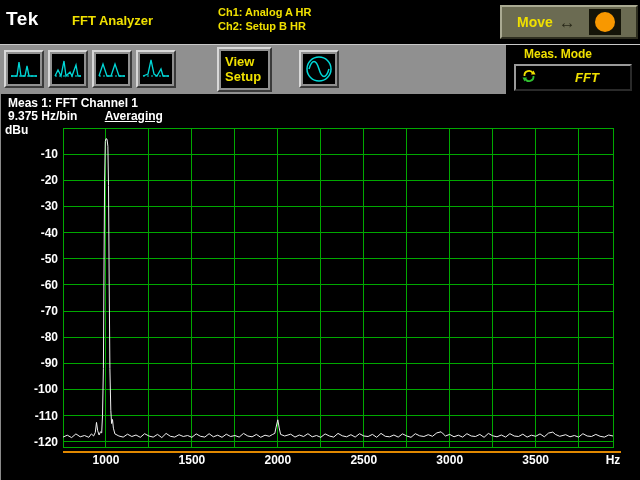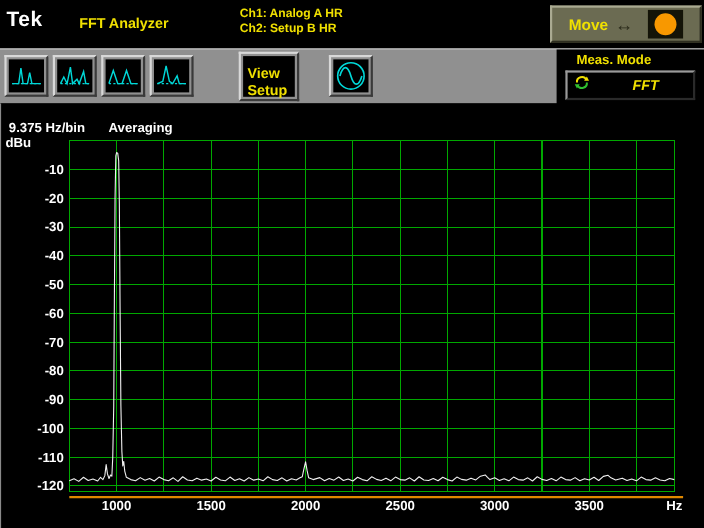--- a/index.html
+++ b/index.html
@@ -26,35 +26,35 @@
   
   .toolbar { position:absolute; left:0; top:44px; width:640px; height:50px; background:#909090;
              border-top:1px solid #c8c8c8; }
   .icon-btn { position:absolute; top:5px; width:40px; height:38px; background:#909090;
               border:2px solid; border-color:#d8d8d8 #3a3a3a #3a3a3a #d8d8d8; padding:2px; }
   .icon-btn .face { width:100%; height:100%; background:#000;
                     display:flex; align-items:center; justify-content:center; }
   .vs-btn { position:absolute; left:217px; top:2px; width:55px; height:45px; background:#909090;
             border:2px solid; border-color:#d8d8d8 #3a3a3a #3a3a3a #d8d8d8; padding:2px; }
   .vs-btn .face { width:100%; height:100%; background:#000; color:#f0e000;
-                  font-weight:bold; font-size:13px; line-height:15px; padding:8px 4px; }
+                  font-weight:bold; font-size:13px; line-height:15px; padding:3px 4px; }
   .sine-btn { position:absolute; left:299px; top:5px; }
   .meas-panel { position:absolute; left:506px; top:0; width:134px; height:50px; background:#000; }
   .meas-label { position:absolute; left:18px; top:2px; color:#f0e000; font-weight:bold; font-size:12px; }
   .fft-btn { position:absolute; left:8px; top:19px; width:118px; height:27px; background:#000;
              border:2px solid; border-color:#9a9a9a #2a2a2a #2a2a2a #9a9a9a;
              display:flex; align-items:center; padding:0 6px;gap:14px; }
   .fft-value { flex:1; text-align:center; color:#f0e000; font-weight:bold; font-style:italic; font-size:13px; }
 
   
   .main { position:absolute; left:0; top:94px; width:640px; height:386px; background:#000;
           border-left:1px solid #8a8a8a; }
   .meas-title { position:absolute; left:7px; top:2px; color:#ffffff; font-weight:bold; font-size:12px; }
   .meas-sub { position:absolute; left:7px; top:15px; color:#ffffff; font-weight:bold; font-size:12px; }
-  .meas-sub .mode { margin-left:18px; }
+  .meas-sub .mode { margin-left:24px;text-decoration:underline; }
   #plot-svg { position:absolute; left:0; top:28px; width:640px; height:358px; }
 </style>
 </head>
 <body>
 
 <div class="screen">
 
   <div class="header">
     <span class="logo">Tek</span>
     <span class="app-title">FFT Analyzer</span>
@@ -132,20 +132,21 @@
             <path d="M11.5,7 A4.5,4.5 0 0 1 3,9.5" fill="none" stroke="#30c030" stroke-width="1.8"></path>
             <polygon points="2.5,12.5 0.5,8.5 5,8.5" fill="#30c030"></polygon>
           </svg>
         </span>
         <span class="fft-value">FFT</span>
       </div>
     </div>
   </div>
 
   <div class="main">
+    <div class="meas-title">Meas 1: FFT Channel 1</div>
     <div class="meas-sub">
       <span>9.375 Hz/bin</span>
       <span class="mode">Averaging</span>
     </div>
     <svg id="plot-svg" viewBox="0 0 640 358">
         <g shape-rendering="crispEdges" stroke="#00a800" stroke-width="1">
           <line x1="62" y1="6" x2="62" y2="325"></line>
           <line x1="104.96875" y1="6" x2="104.96875" y2="325"></line>
           <line x1="147.9375" y1="6" x2="147.9375" y2="325"></line>
           <line x1="190.90625" y1="6" x2="190.90625" y2="325"></line>

